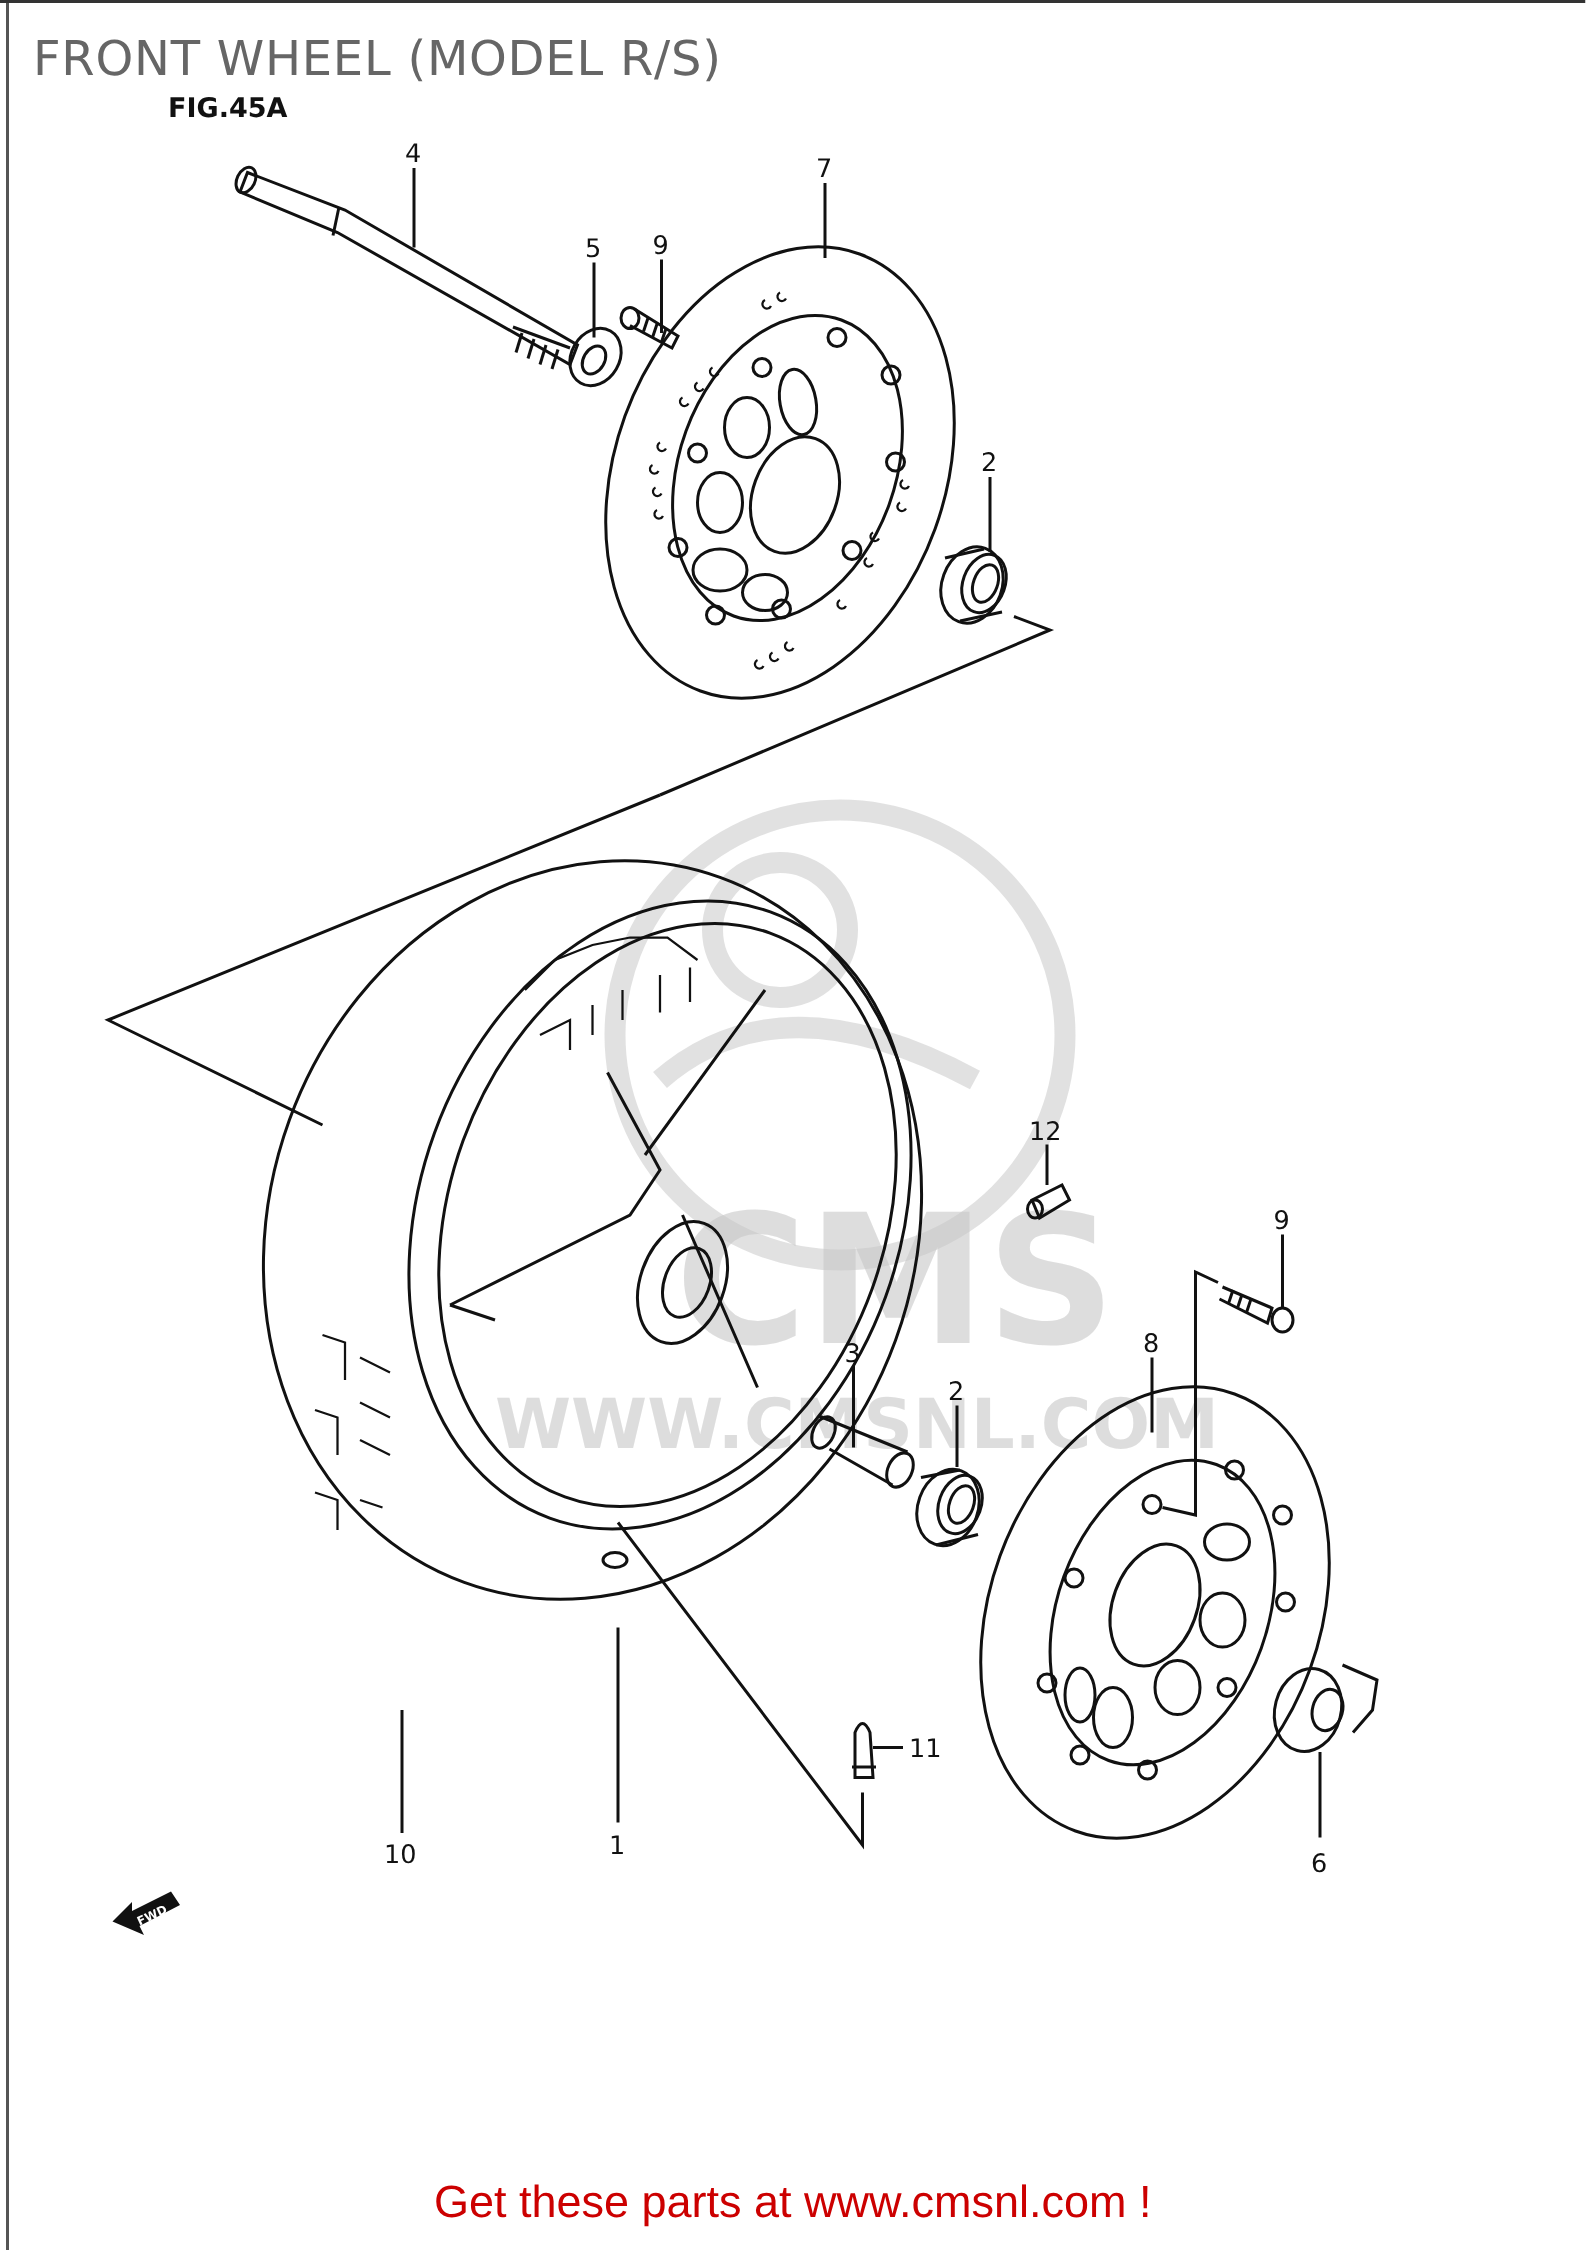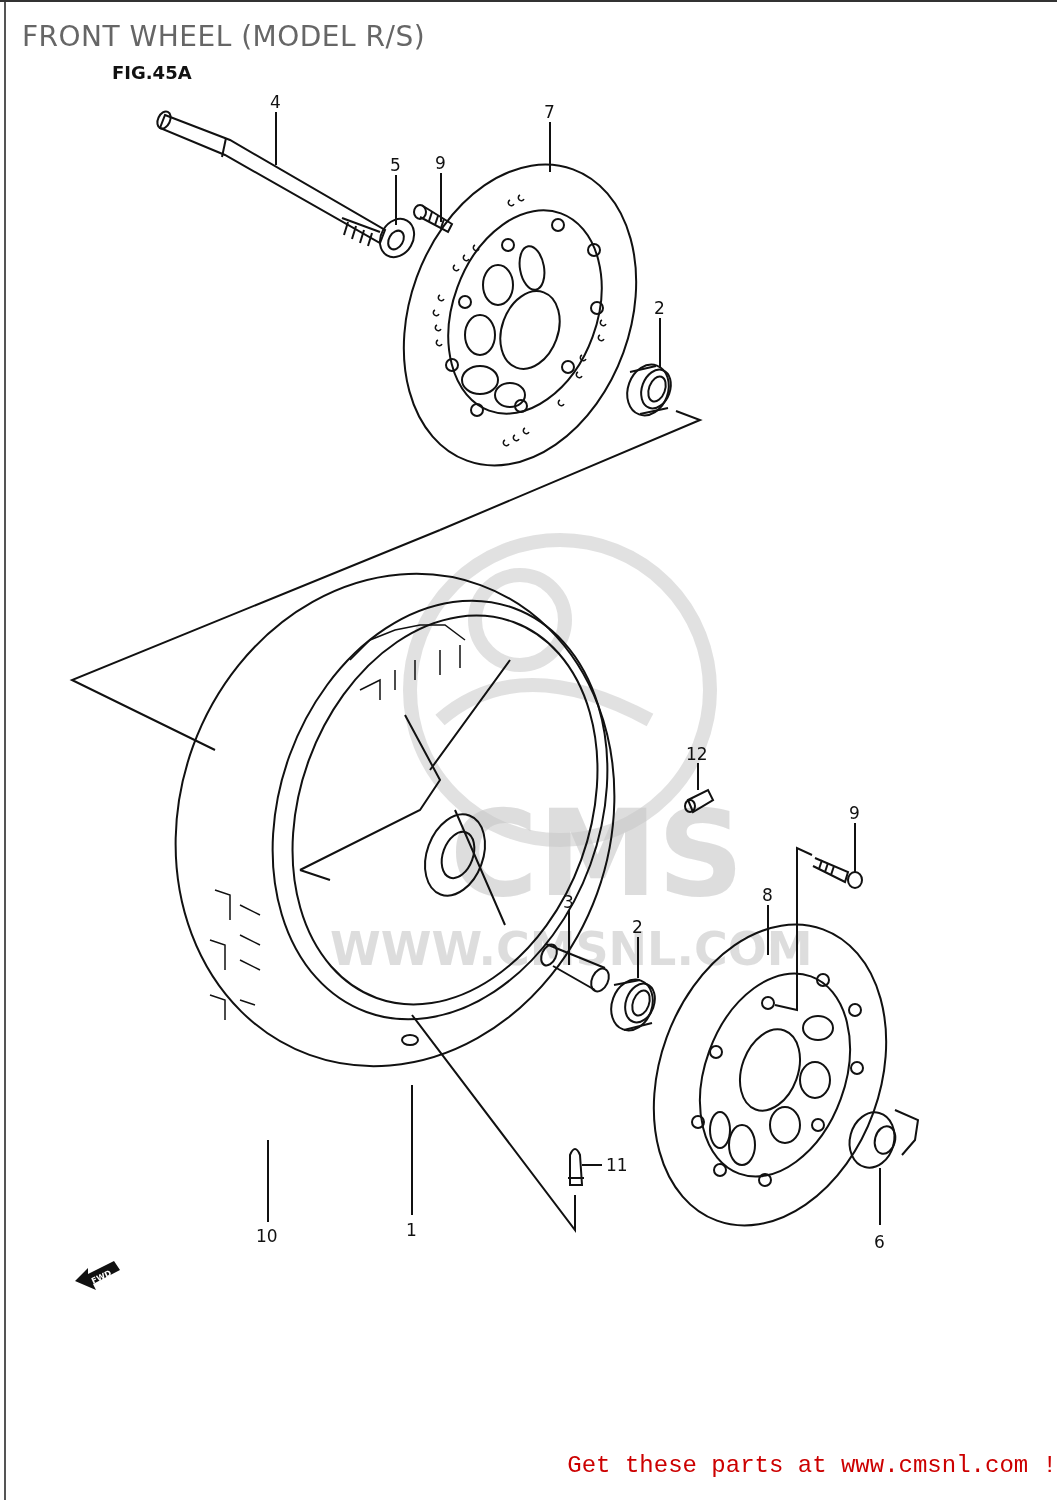--- a/index.html
+++ b/index.html
@@ -1,23 +1,23 @@
 <!DOCTYPE html>
 <html><head>
 <meta charset="utf-8">
 <style>
   html, body { margin: 0; padding: 0; background: #ffffff; }
   body { width: 1057px; height: 1500px; position: relative; overflow: hidden; font-family: "DejaVu Sans", sans-serif; }
   .frame-left { position: absolute; left: 4px; top: 0; width: 2px; height: 1500px; background: #555; }
   .frame-top { position: absolute; left: 0; top: 0; width: 1057px; height: 2px; background: #333; }
-  .page-title { position: absolute; left: 22px; top: 20px; font-size: 28px; color: #666; letter-spacing: 0.5px; font-family: "DejaVu Sans", sans-serif; }
+  .page-title { position: absolute; left: 22px; top: 20px; font-size: 32px; color: #666; letter-spacing: 0.5px; font-family: "DejaVu Sans", sans-serif; }
   .fig-label { position: absolute; left: 112px; top: 62px; font-size: 18px; font-weight: bold; color: #111; font-family: "DejaVu Sans", sans-serif; }
   svg.diagram { position: absolute; left: 0; top: 0; }
   .callout { font-family: "DejaVu Sans", sans-serif; font-size: 17px; fill: #111; }
-  .footer { position: absolute; left: 0; width: 1057px; top: 1452px; text-align: right; font-size: 24px; color: #cc0000; font-family: Liberation Mono, monospace; }
+  .footer { position: absolute; left: 0; width: 1057px; top: 1452px; text-align: center; font-size: 30px; color: #cc0000; font-family: Liberation Sans, sans-serif; }
   .wm { fill: none; stroke: #c8c8c8; stroke-width: 14; opacity: 0.55; }
   .wm-text { font-family: "DejaVu Sans", sans-serif; font-weight: bold; fill: #c8c8c8; opacity: 0.6; }
 </style>
 </head>
 <body>
 
 <div class="frame-left"></div>
 <div class="frame-top"></div>
 
 <div class="page-title">FRONT WHEEL (MODEL R/S)</div>

